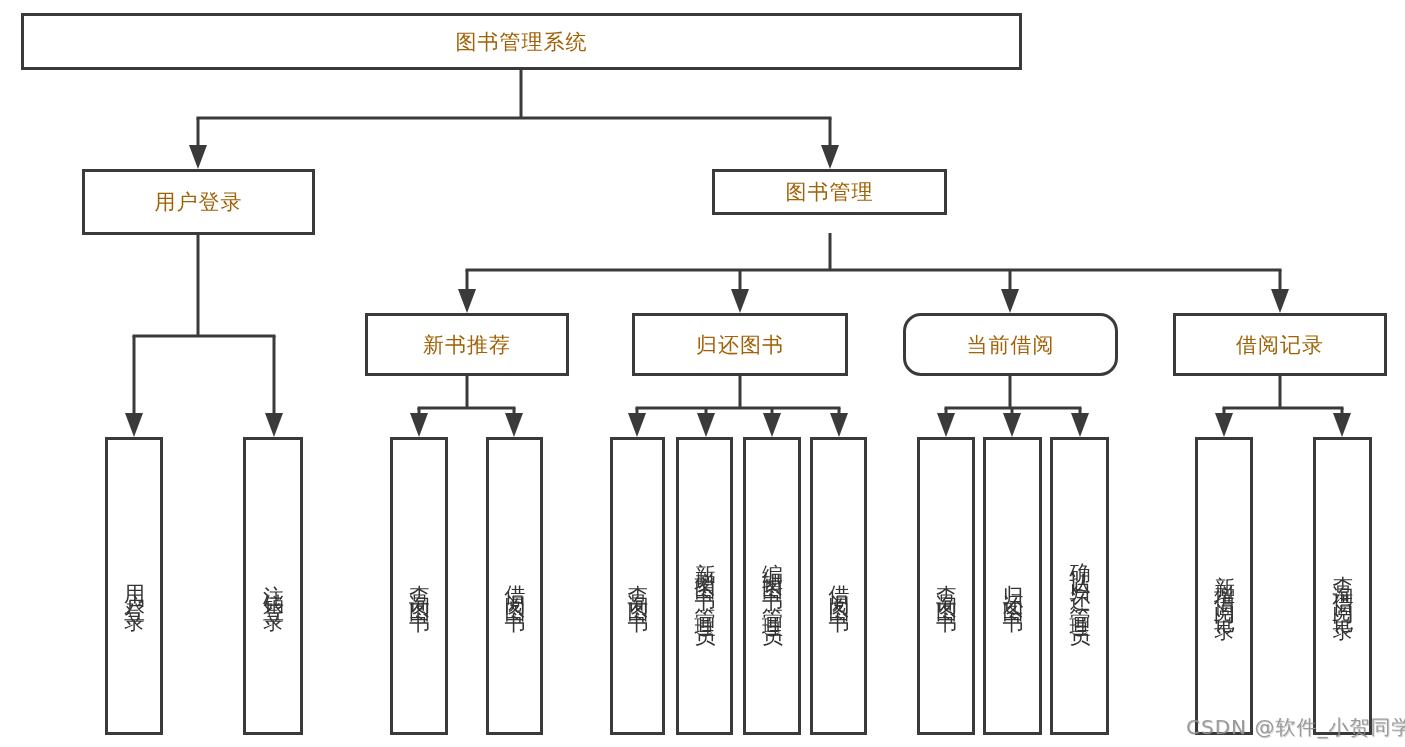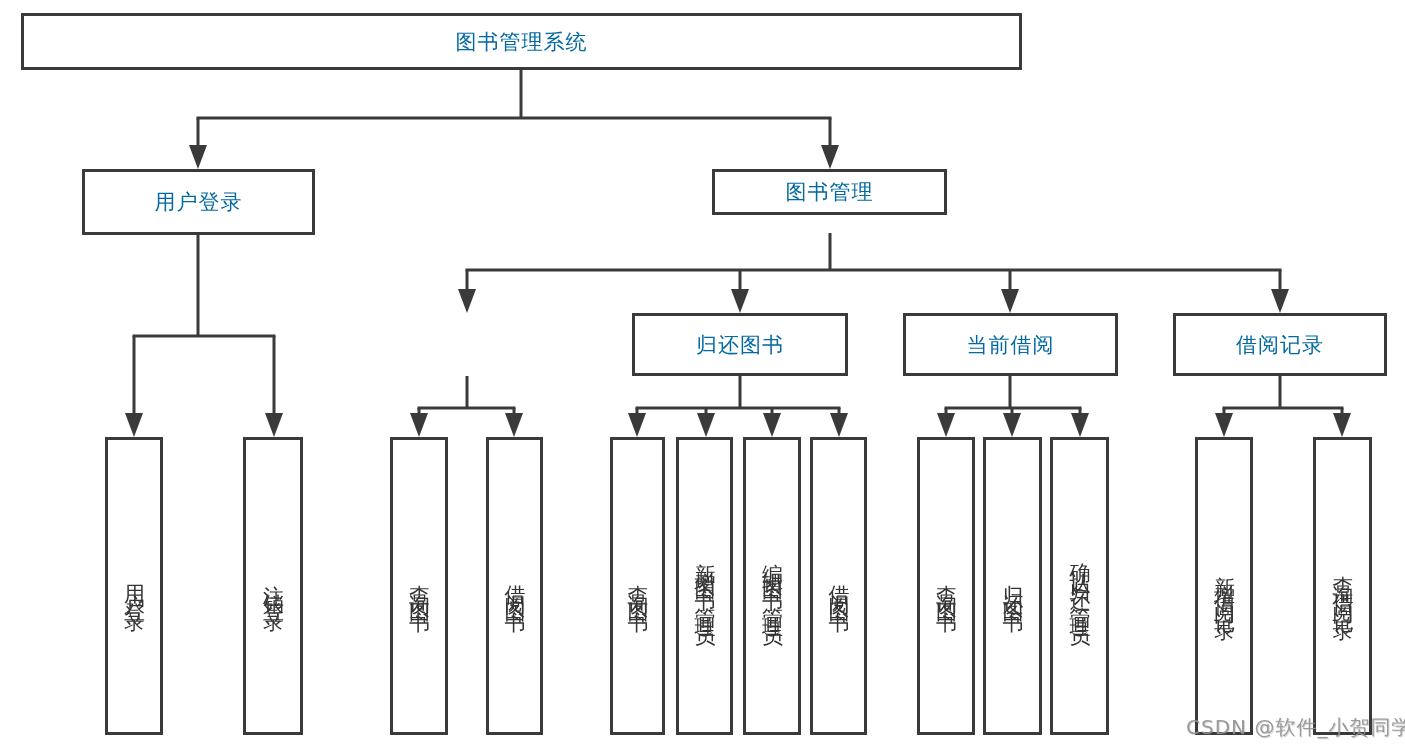--- a/index.html
+++ b/index.html
@@ -5,21 +5,21 @@
   html,body{margin:0;padding:0;background:#fff;}
   .stage{
     position:relative;width:1405px;height:747px;background:#fff;overflow:hidden;
     font-family:"DejaVu Sans","Liberation Sans",sans-serif;
   }
   .connector-layer{position:absolute;left:0;top:0;z-index:1;}
   .hbox{
     position:absolute;z-index:2;box-sizing:border-box;
     border:3px solid #3a3a3a;background:#fff;
     display:flex;align-items:center;justify-content:center;
-    font-size:21px;color:#0369a1;letter-spacing:1px;
+    font-size:21px;color:#a16207;letter-spacing:1px;
   }
   .vbox{
     position:absolute;z-index:2;box-sizing:border-box;
     border:3px solid #3a3a3a;background:#fff;
     display:flex;align-items:center;justify-content:center;
     top:437px;height:298px;
   }
   .vtext{
     writing-mode:vertical-rl;text-orientation:mixed;
     font-size:21px;color:#333;letter-spacing:9px;line-height:1;
@@ -30,21 +30,21 @@
     font-size:20px;letter-spacing:1px;white-space:nowrap;
     color:rgba(148,148,148,0.92);
     text-shadow:1px 1px 0 rgba(90,90,90,0.25);
   }
   
   #b-root{left:21px;top:13px;width:1001px;height:57px;}
   #b-user-login{left:82px;top:169px;width:233px;height:66px;}
   #b-book-mgmt{left:712px;top:169px;width:235px;height:46px;}
   #b-new-rec{left:365px;top:313px;width:204px;height:63px;}
   #b-borrow{left:632px;top:313px;width:216px;height:63px;}
-  #b-current{left:903px;top:313px;width:215px;height:63px;}
+  #b-current{left:903px;top:313px;width:215px;height:63px;border-radius:18px;}
   #b-record{left:1173px;top:313px;width:214px;height:63px;justify-content:center;}
   
   #l-user-login{left:105px;width:58px;}
   #l-logout{left:243px;width:60px;}
   #l-rec-query{left:390px;width:58px;}
   #l-rec-borrow{left:486px;width:57px;}
   #l-bb-query{left:610px;width:55px;}
   #l-bb-add{left:676px;width:57px;}
   #l-bb-edit{left:743px;width:58px;}
   #l-bb-borrow{left:810px;width:57px;}
@@ -127,20 +127,23 @@
     <span>图书管理系统</span>
   </div>
 
   <div class="hbox" id="b-user-login">
     <span>用户登录</span>
   </div>
   <div class="hbox" id="b-book-mgmt">
     <span>图书管理</span>
   </div>
 
+  <div class="hbox" id="b-new-rec">
+    <span>新书推荐</span>
+  </div>
   <div class="hbox" id="b-borrow">
     <span>归还图书</span>
   </div>
   <div class="hbox" id="b-current">
     <span>当前借阅</span>
   </div>
   <div class="hbox" id="b-record">
     <span>借阅记录</span>
   </div>
 

